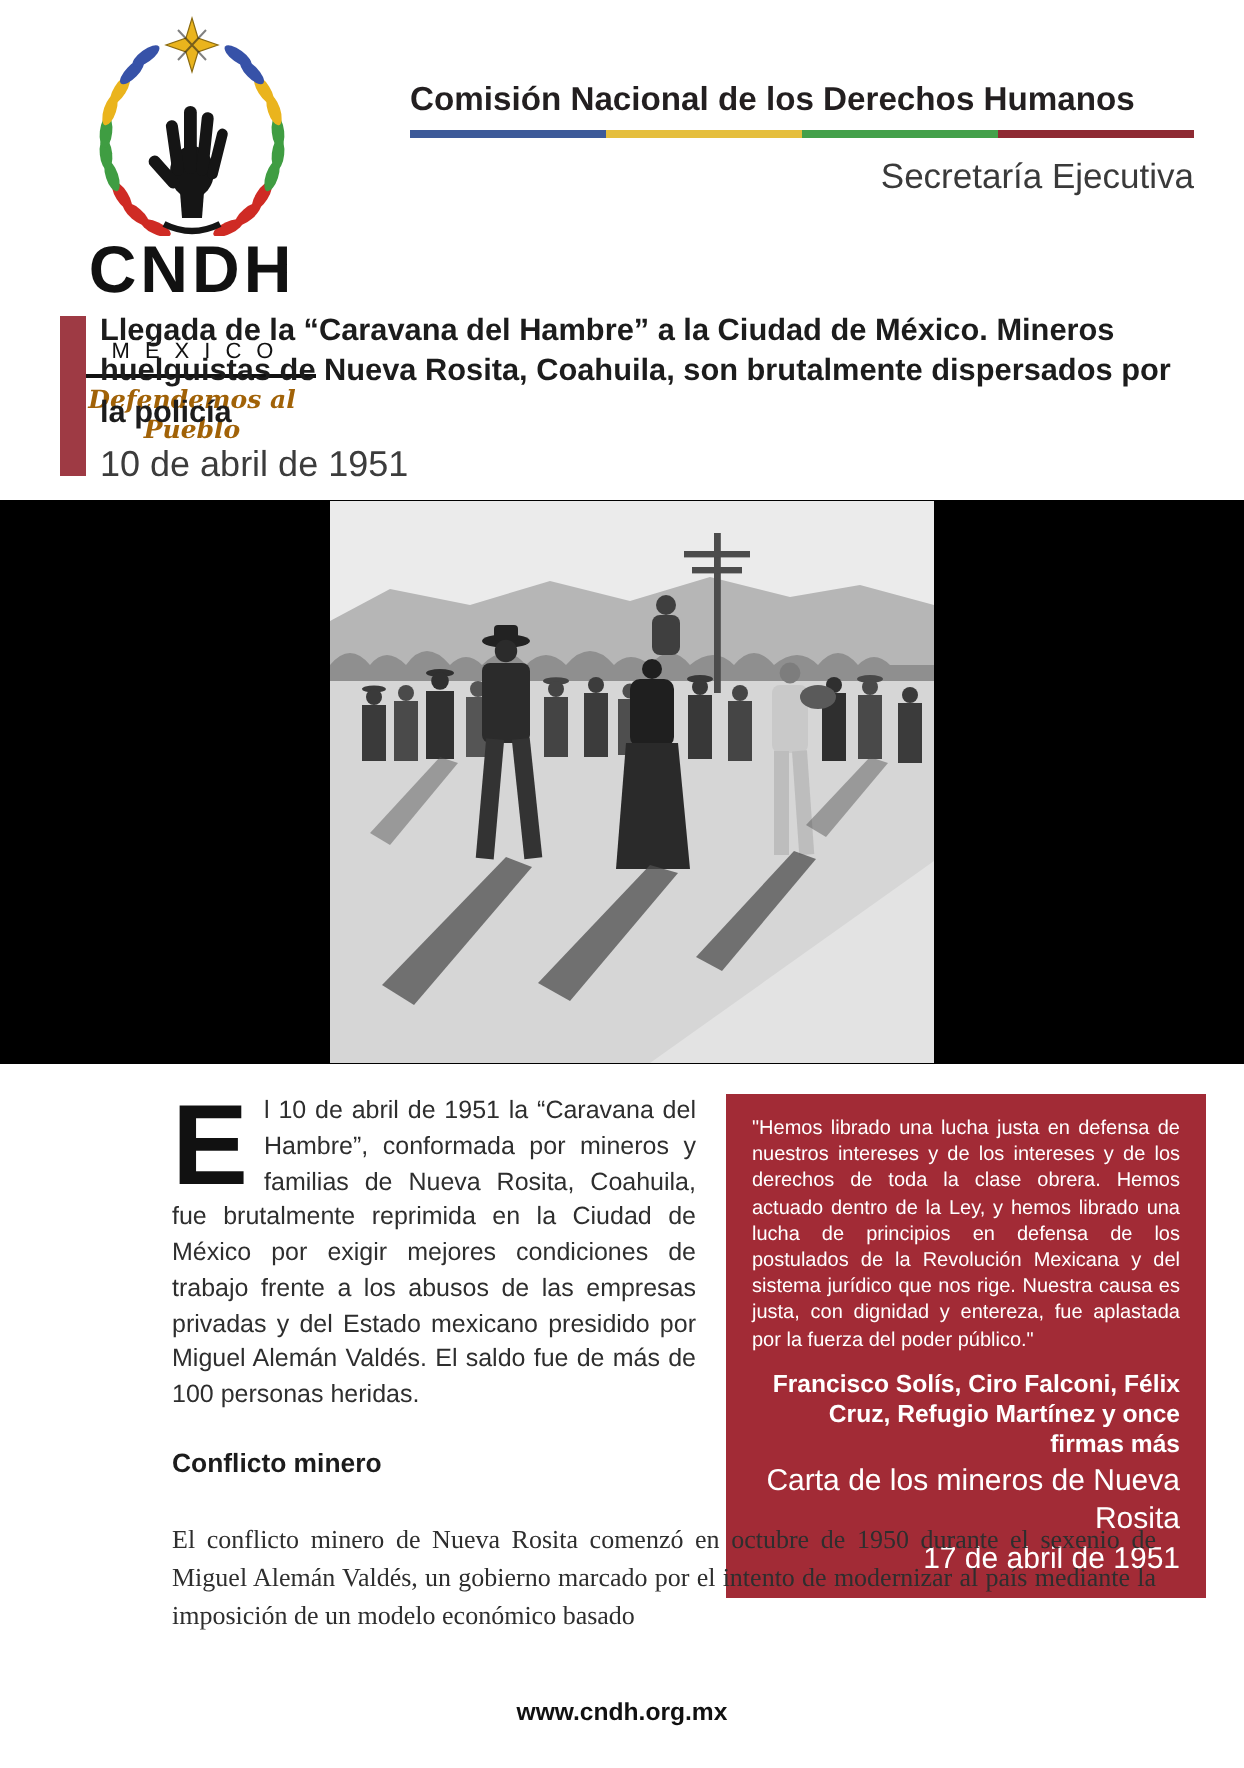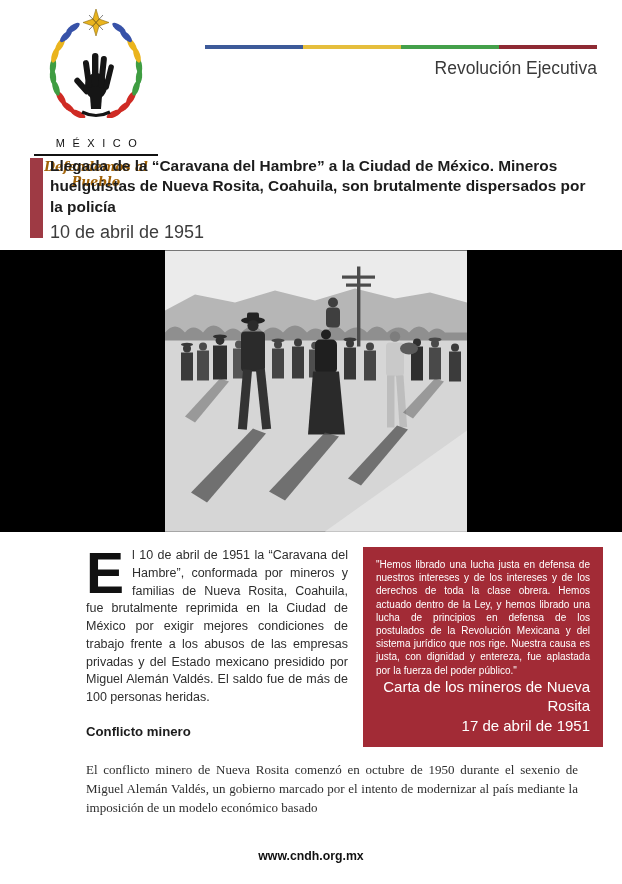--- a/index.html
+++ b/index.html
@@ -87,33 +87,35 @@
         <ellipse cx="64" cy="80" rx="11" ry="13"></ellipse>
         <rect x="52.5" y="54" width="6" height="28" rx="3" transform="rotate(-8 55.5 68)"></rect>
         <rect x="60" y="47" width="6.4" height="34" rx="3.2"></rect>
         <rect x="67.5" y="50" width="6" height="32" rx="3" transform="rotate(6 70.5 66)"></rect>
         <rect x="74" y="58" width="5.4" height="26" rx="2.7" transform="rotate(14 76.7 71)"></rect>
         <rect x="47" y="70" width="6" height="20" rx="3" transform="rotate(-42 50 80)"></rect>
         <polygon points="58,90 70,90 69,103 59,103"></polygon>
         <path d="M50,106 Q64,113 78,106" stroke="#151515" stroke-width="3.2" fill="none"></path>
       </g>
     </svg>
+    <div class="logo-acronym">CNDH</div>
     <div class="logo-country">MÉXICO</div>
     <div class="logo-divider"></div>
     <div class="logo-motto">Defendemos al Pueblo</div>
   </div>
 
   <div class="masthead">
+    <div class="masthead-title">Comisión Nacional de los Derechos Humanos</div>
     <div class="band">
       <span style="background: rgb(61, 90, 153);"></span>
       <span style="background: rgb(229, 190, 61);"></span>
       <span style="background: rgb(68, 160, 74);"></span>
       <span style="background: rgb(142, 42, 51);"></span>
     </div>
-    <div class="masthead-subtitle">Revolución Ejecutiva</div>
+    <div class="masthead-subtitle">Secretaría Ejecutiva</div>
   </div>
 
   <div class="title-bar" style="background: rgb(158, 58, 68);"></div>
   <h1 class="article-title">Llegada de la “Caravana del Hambre” a la Ciudad de México. Mineros huelguistas de Nueva Rosita, Coahuila, son brutalmente dispersados por la policía</h1>
   <div class="article-date">10 de abril de 1951</div>
 
   <div class="photo-band">
     <svg class="photo" viewBox="0 0 302 281" role="img" aria-label="Fotografía en blanco y negro: mineros y familias de la Caravana del Hambre marchando por un camino">
       <rect width="302" height="281" fill="#ebebeb"></rect>
       <path d="M0,60 L30,44 L70,52 L110,40 L150,50 L190,38 L230,48 L265,42 L302,52 L302,85 L0,85 Z" fill="#b6b6b6"></path>
@@ -215,20 +217,21 @@
         <path d="M55,128 L64,131 L30,172 L20,166 Z" opacity="0.6"></path>
         <path d="M270,128 L279,131 L248,168 L238,162 Z" opacity="0.6"></path>
       </g>
     </svg>
   </div>
 
   <p class="lead"><span class="dropcap">E</span><span>l 10 de abril de 1951 la “Caravana del Hambre”, conformada por mineros y familias de Nueva Rosita, Coahuila, fue brutalmente reprimida en la Ciudad de México por exigir mejores condiciones de trabajo frente a los abusos de las empresas privadas y del Estado mexicano presidido por Miguel Alemán Valdés. El saldo fue de más de 100 personas heridas.</span></p>
 
   <div class="quote-box" style="background: rgb(162, 43, 54);">
     <div class="quote-text">"Hemos librado una lucha justa en defensa de nuestros intereses y de los intereses y de los derechos de toda la clase obrera. Hemos actuado dentro de la Ley, y hemos librado una lucha de principios en defensa de los postulados de la Revolución Mexicana y del sistema jurídico que nos rige. Nuestra causa es justa, con dignidad y entereza, fue aplastada por la fuerza del poder público."</div>
+    <div class="quote-authors">Francisco Solís, Ciro Falconi, Félix Cruz, Refugio Martínez y once firmas más</div>
     <div class="quote-src">Carta de los mineros de Nueva Rosita</div>
     <div class="quote-src">17 de abril de 1951</div>
   </div>
 
   <h2 class="section-heading">Conflicto minero</h2>
   <p class="section-para">El conflicto minero de Nueva Rosita comenzó en octubre de 1950 durante el sexenio de Miguel Alemán Valdés, un gobierno marcado por el intento de modernizar al país mediante la imposición de un modelo económico basado</p>
 
   <div class="footer">www.cndh.org.mx</div>
 
 </div>

